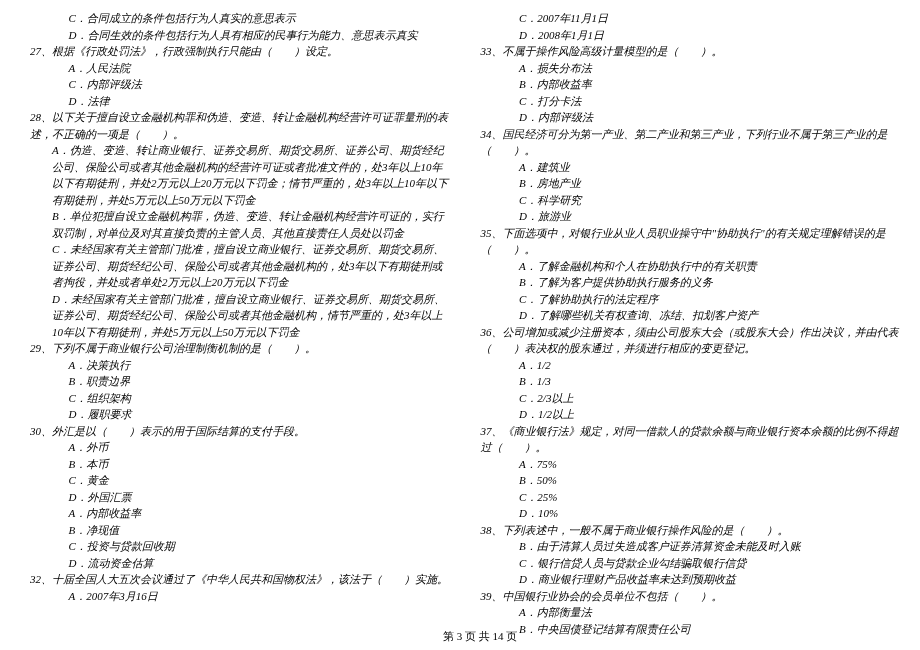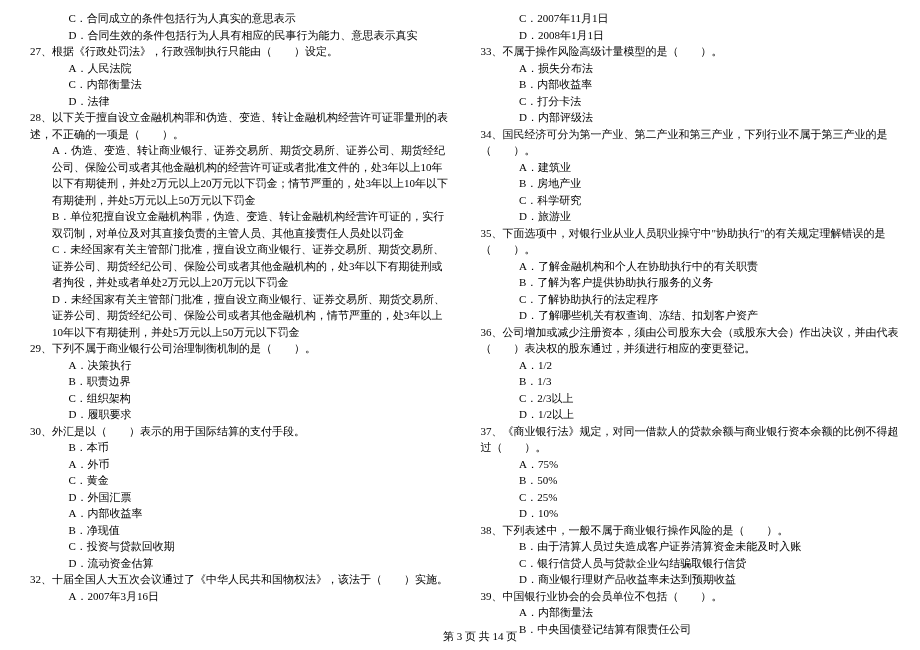--- a/index.html
+++ b/index.html
@@ -12,20 +12,21 @@
     background: #fff;
     width: 920px;
     height: 650px;
     overflow: hidden;
   }
   .page {
     display: flex;
     padding: 10px 19px 0 30px;
     gap: 30px;
     height: 610px;
+    font-style: italic;
   }
   .col {
     flex: 1;
     width: 50%;
   }
   .line {
     margin: 0;
     padding: 0;
     white-space: normal;
   }
@@ -40,35 +41,35 @@
 </style>
 </head>
 <body>
 
 <div class="page">
   <div class="col" id="left-col">
       <p class="line indent2">C．合同成立的条件包括行为人真实的意思表示</p>
       <p class="line indent2">D．合同生效的条件包括行为人具有相应的民事行为能力、意思表示真实</p>
       <p class="line ">27、根据《行政处罚法》，行政强制执行只能由（　　）设定。</p>
       <p class="line indent2">A．人民法院</p>
-      <p class="line indent2">C．内部衡量法</p>
+      <p class="line indent2">C．内部评级法</p>
       <p class="line indent2">D．法律</p>
       <p class="line ">28、以下关于擅自设立金融机构罪和伪造、变造、转让金融机构经营许可证罪量刑的表述，不正确的一项是（　　）。</p>
       <p class="line indent1">A．伪造、变造、转让商业银行、证券交易所、期货交易所、证券公司、期货经纪公司、保险公司或者其他金融机构的经营许可证或者批准文件的，处3年以上10年以下有期徒刑，并处2万元以上20万元以下罚金；情节严重的，处3年以上10年以下有期徒刑，并处5万元以上50万元以下罚金</p>
       <p class="line indent1">B．单位犯擅自设立金融机构罪，伪造、变造、转让金融机构经营许可证的，实行双罚制，对单位及对其直接负责的主管人员、其他直接责任人员处以罚金</p>
       <p class="line indent1">C．未经国家有关主管部门批准，擅自设立商业银行、证券交易所、期货交易所、证券公司、期货经纪公司、保险公司或者其他金融机构的，处3年以下有期徒刑或者拘役，并处或者单处2万元以上20万元以下罚金</p>
       <p class="line indent1">D．未经国家有关主管部门批准，擅自设立商业银行、证券交易所、期货交易所、证券公司、期货经纪公司、保险公司或者其他金融机构，情节严重的，处3年以上10年以下有期徒刑，并处5万元以上50万元以下罚金</p>
       <p class="line ">29、下列不属于商业银行公司治理制衡机制的是（　　）。</p>
       <p class="line indent2">A．决策执行</p>
       <p class="line indent2">B．职责边界</p>
       <p class="line indent2">C．组织架构</p>
       <p class="line indent2">D．履职要求</p>
       <p class="line ">30、外汇是以（　　）表示的用于国际结算的支付手段。</p>
+      <p class="line indent2">A．外币</p>
       <p class="line indent2">B．本币</p>
-      <p class="line indent2">A．外币</p>
       <p class="line indent2">C．黄金</p>
       <p class="line indent2">D．外国汇票</p>
       <p class="line indent2">A．内部收益率</p>
       <p class="line indent2">B．净现值</p>
       <p class="line indent2">C．投资与贷款回收期</p>
       <p class="line indent2">D．流动资金估算</p>
       <p class="line ">32、十届全国人大五次会议通过了《中华人民共和国物权法》，该法于（　　）实施。</p>
       <p class="line indent2">A．2007年3月16日</p>
     </div>
   <div class="col" id="right-col">

